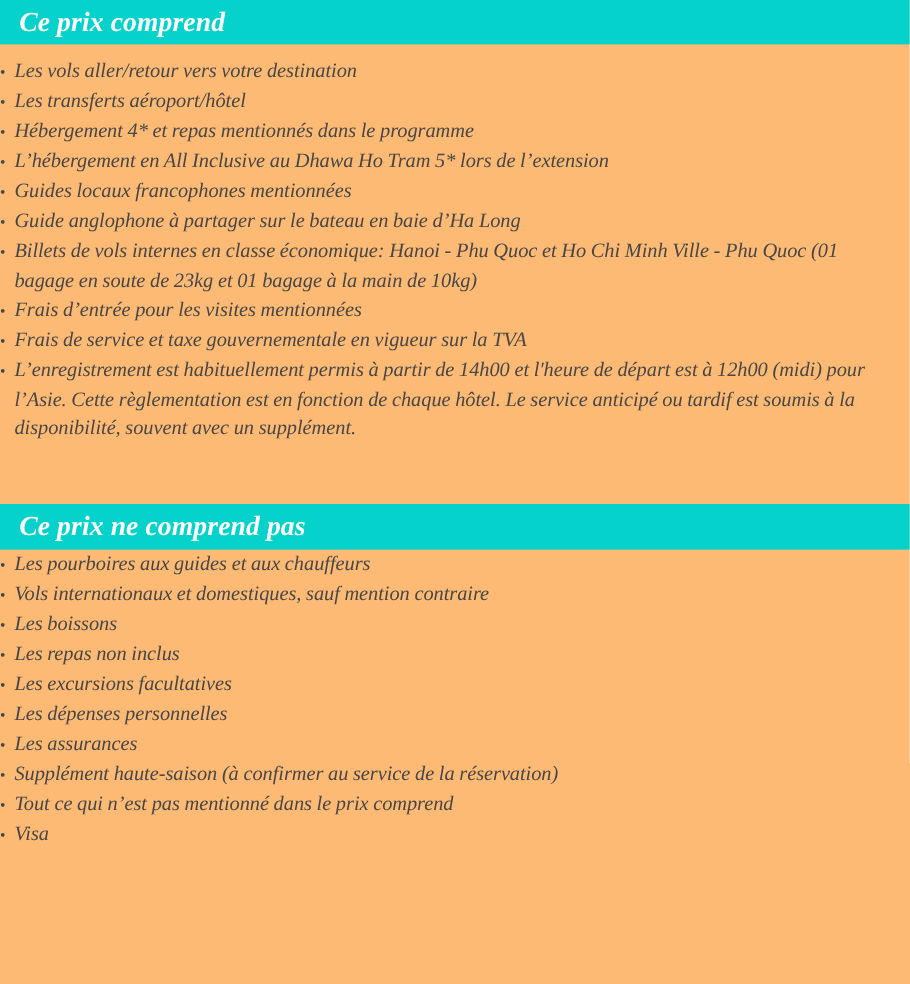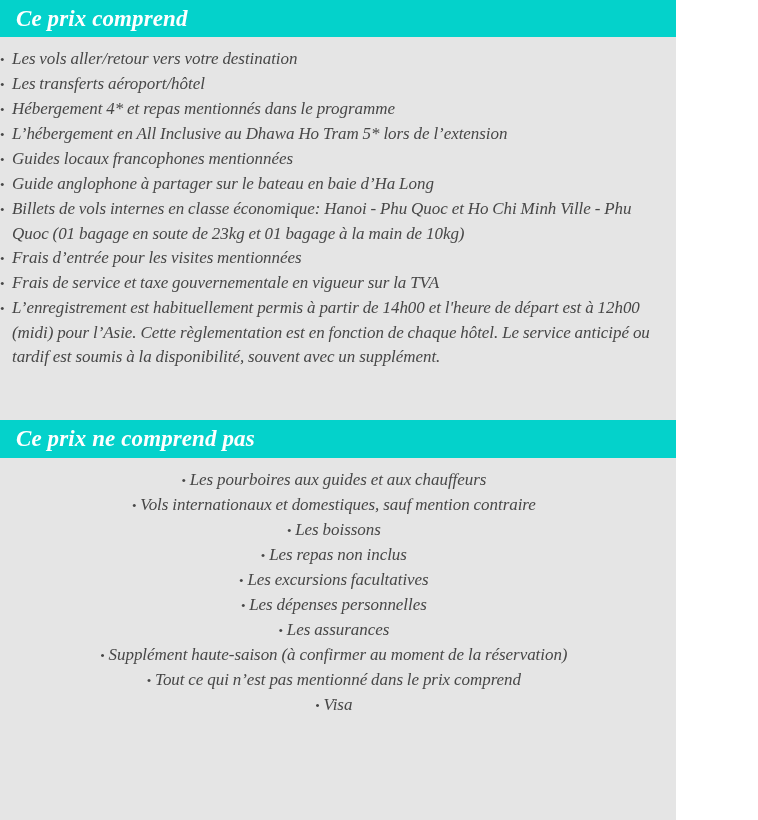--- a/index.html
+++ b/index.html
@@ -8,24 +8,24 @@
     background: #ffffff;
   }
   body {
     width: 758px;
     height: 820px;
     font-family: "Liberation Sans", sans-serif;
     overflow: hidden;
   }
 
   .page {
-    width: 676px;
+    width: 758px;
     height: 820px;
     position: relative;
-    background: #e5e5e5;
+    background: #fdba74;
   }
 
   .section-header {
     width: 100%;
     box-sizing: border-box;
     background: #04d2cb;
     color: #ffffff;
     font-family: "Liberation Serif", serif;
     font-style: italic;
     font-weight: bold;
@@ -77,22 +77,20 @@
   .section-one-body {
     padding-top: 10px;
     padding-bottom: 0;
   }
 
   .gap-between {
     height: 51px;
   }
 
   .section-two-body {
-    padding-top: 10px;
-    text-align: center;
   }
 </style>
 </head>
 <body>
 
 <div class="page">
 
   <div class="section">
     <div class="section-header">Ce prix comprend</div>
     <ul class="list section-one-body">
@@ -114,19 +112,19 @@
   <div class="section">
     <div class="section-header second">Ce prix ne comprend pas</div>
     <ul class="list section-two-body">
       <li class="list-item">Les pourboires aux guides et aux chauffeurs</li>
       <li class="list-item">Vols internationaux et domestiques, sauf mention contraire</li>
       <li class="list-item">Les boissons</li>
       <li class="list-item">Les repas non inclus</li>
       <li class="list-item">Les excursions facultatives</li>
       <li class="list-item">Les dépenses personnelles</li>
       <li class="list-item">Les assurances</li>
-      <li class="list-item">Supplément haute-saison (à confirmer au moment de la réservation)</li>
+      <li class="list-item">Supplément haute-saison (à confirmer au service de la réservation)</li>
       <li class="list-item">Tout ce qui n’est pas mentionné dans le prix comprend</li>
       <li class="list-item">Visa</li>
     </ul>
   </div>
 
 </div>
 
 </body></html>

